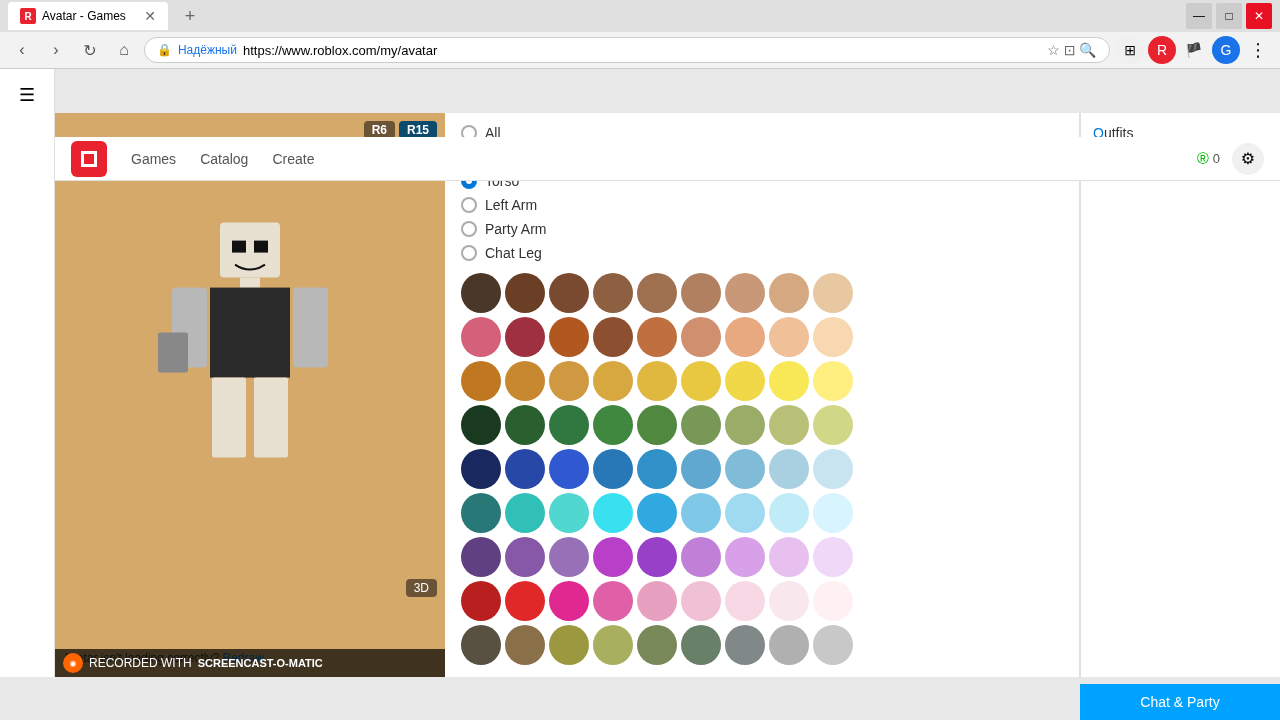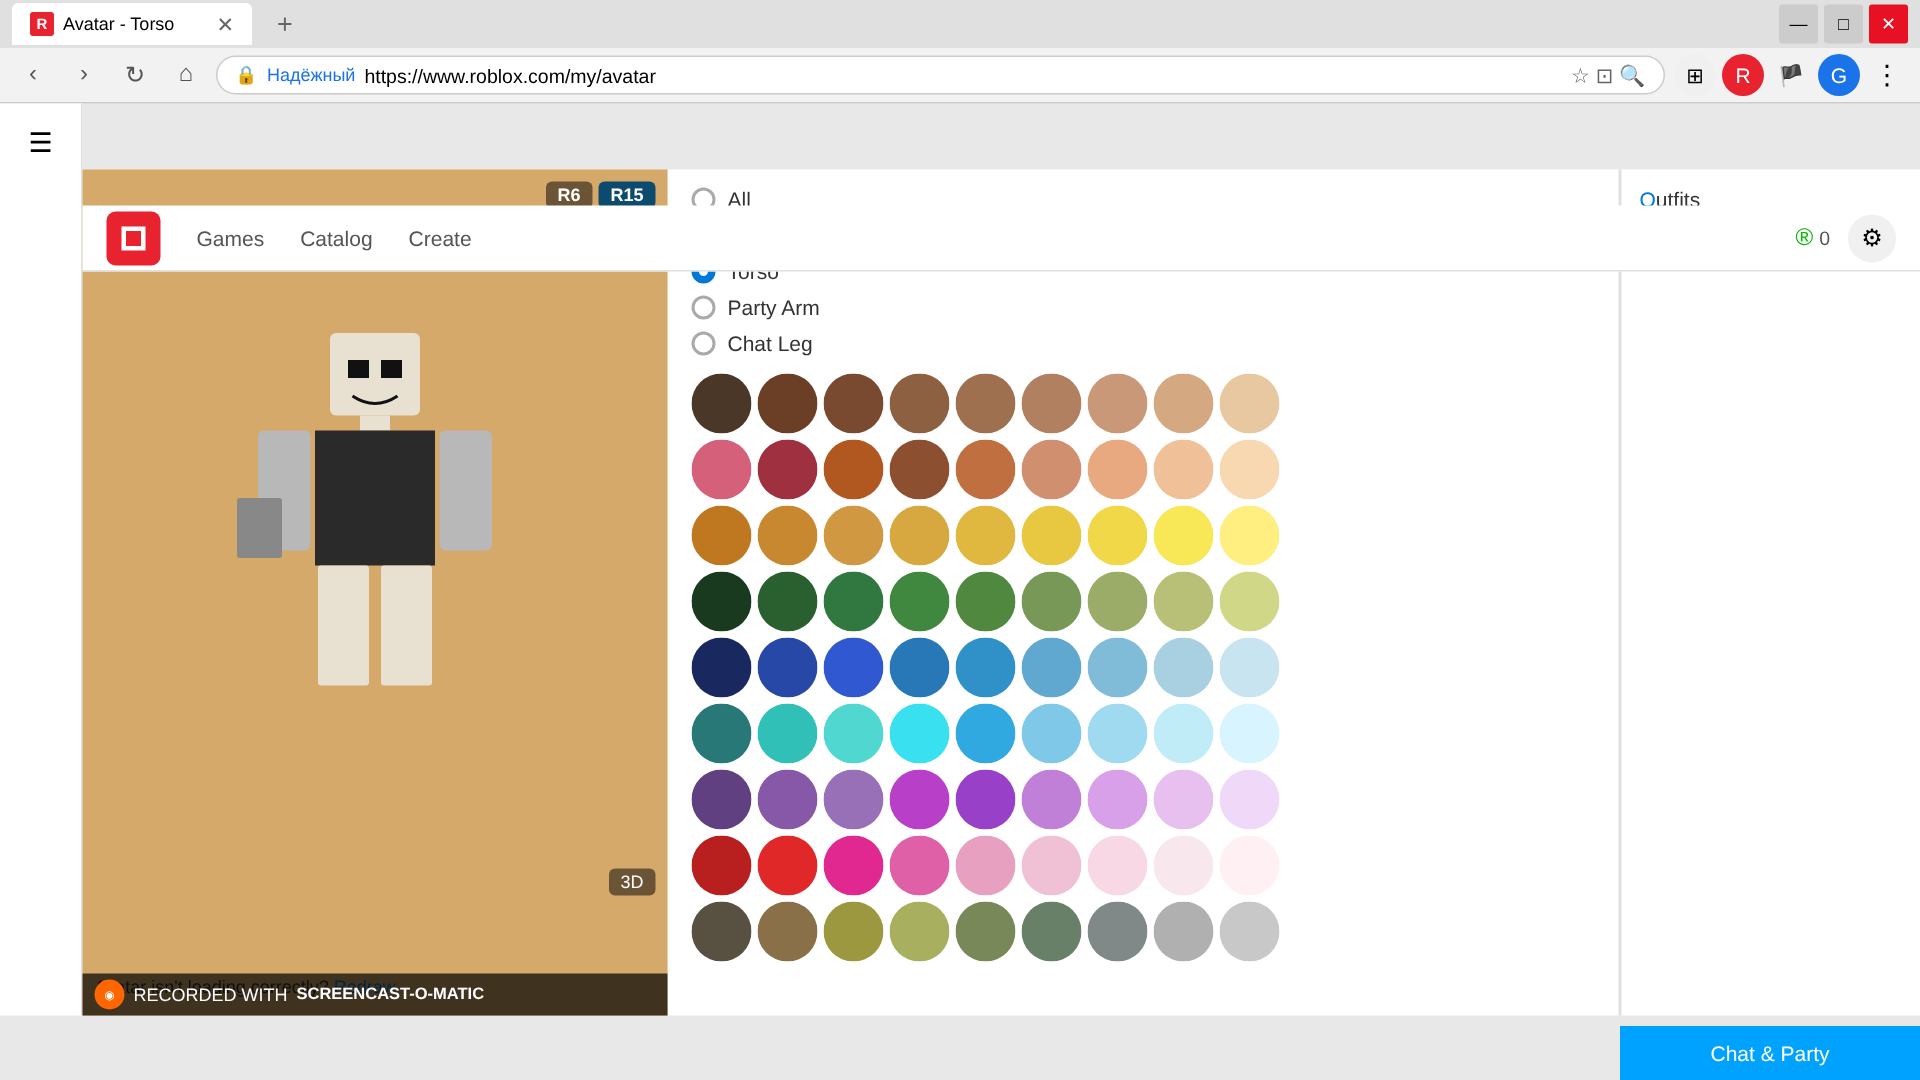--- a/index.html
+++ b/index.html
@@ -379,21 +379,21 @@
       text-align: center;
     }
   </style>
 </head>
 <body>
 
 <div class="browser-chrome">
   <div class="title-bar">
     <div class="tab">
       <div class="tab-favicon">R</div>
-      <span>Avatar - Torso</span>
+      <span>Avatar - Games</span>
       <span class="tab-close">✕</span>
     </div>
     <div class="tab-new">+</div>
     <div class="window-controls">
       <div class="win-btn">—</div>
       <div class="win-btn">□</div>
       <div class="win-btn close">✕</div>
     </div>
   </div>
 
@@ -501,20 +501,24 @@
           <div class="radio-circle"></div>
           <span>All</span>
         </div>
         <div class="radio-option">
           <div class="radio-circle"></div>
           <span>Head</span>
         </div>
         <div class="radio-option">
           <div class="radio-circle selected"></div>
           <span>Torso</span>
+        </div>
+        <div class="radio-option">
+          <div class="radio-circle"></div>
+          <span>Left Arm</span>
         </div>
         <div class="radio-option">
           <div class="radio-circle"></div>
           <span>Party Arm</span>
         </div>
         <div class="radio-option">
           <div class="radio-circle"></div>
           <span>Chat Leg</span>
         </div>
       </div>

